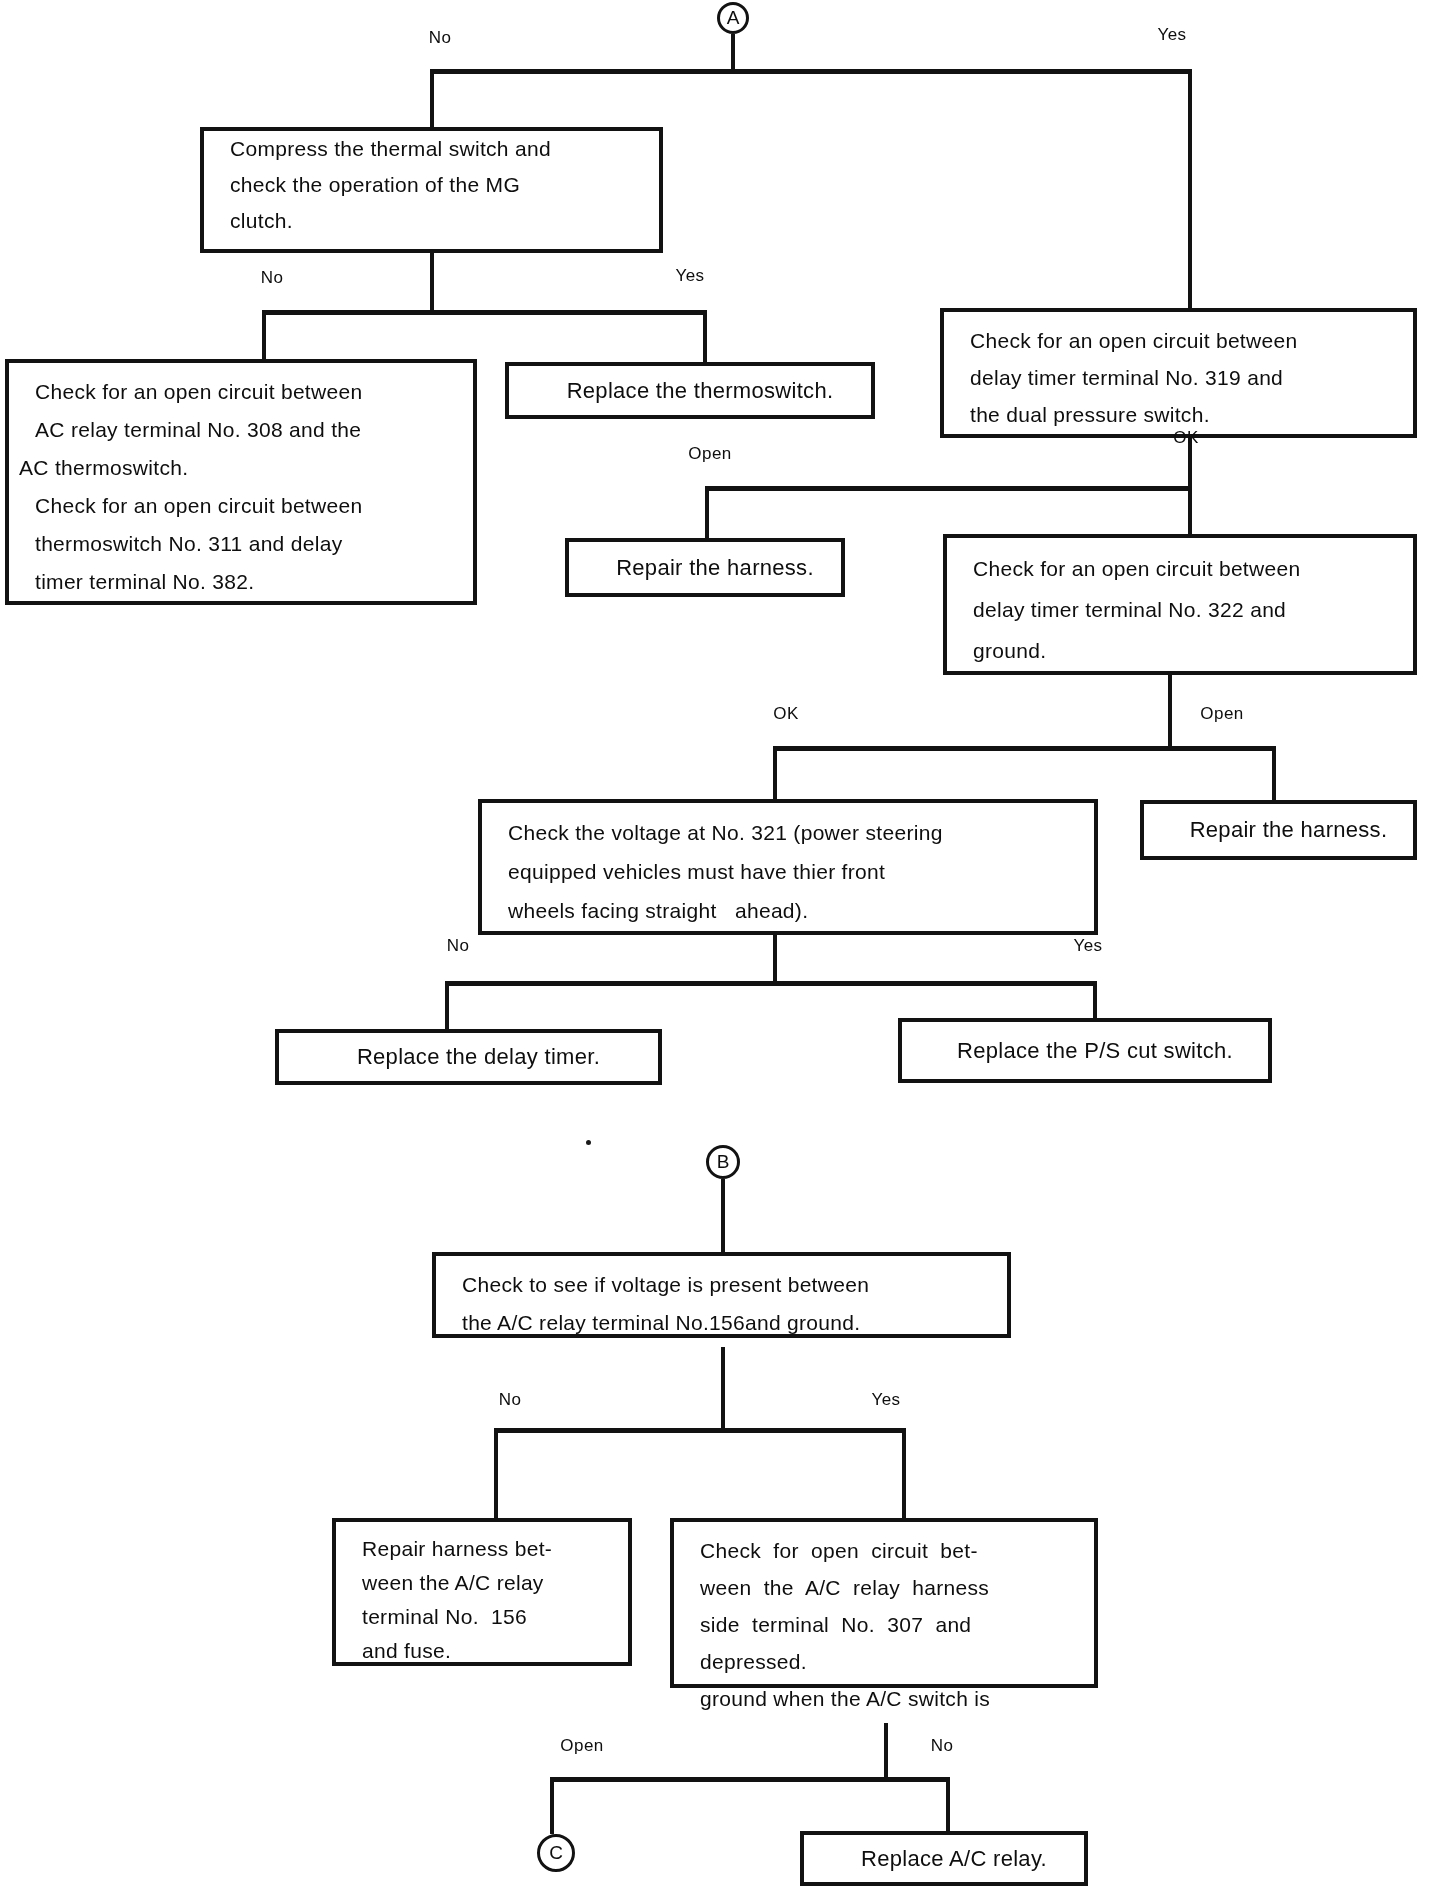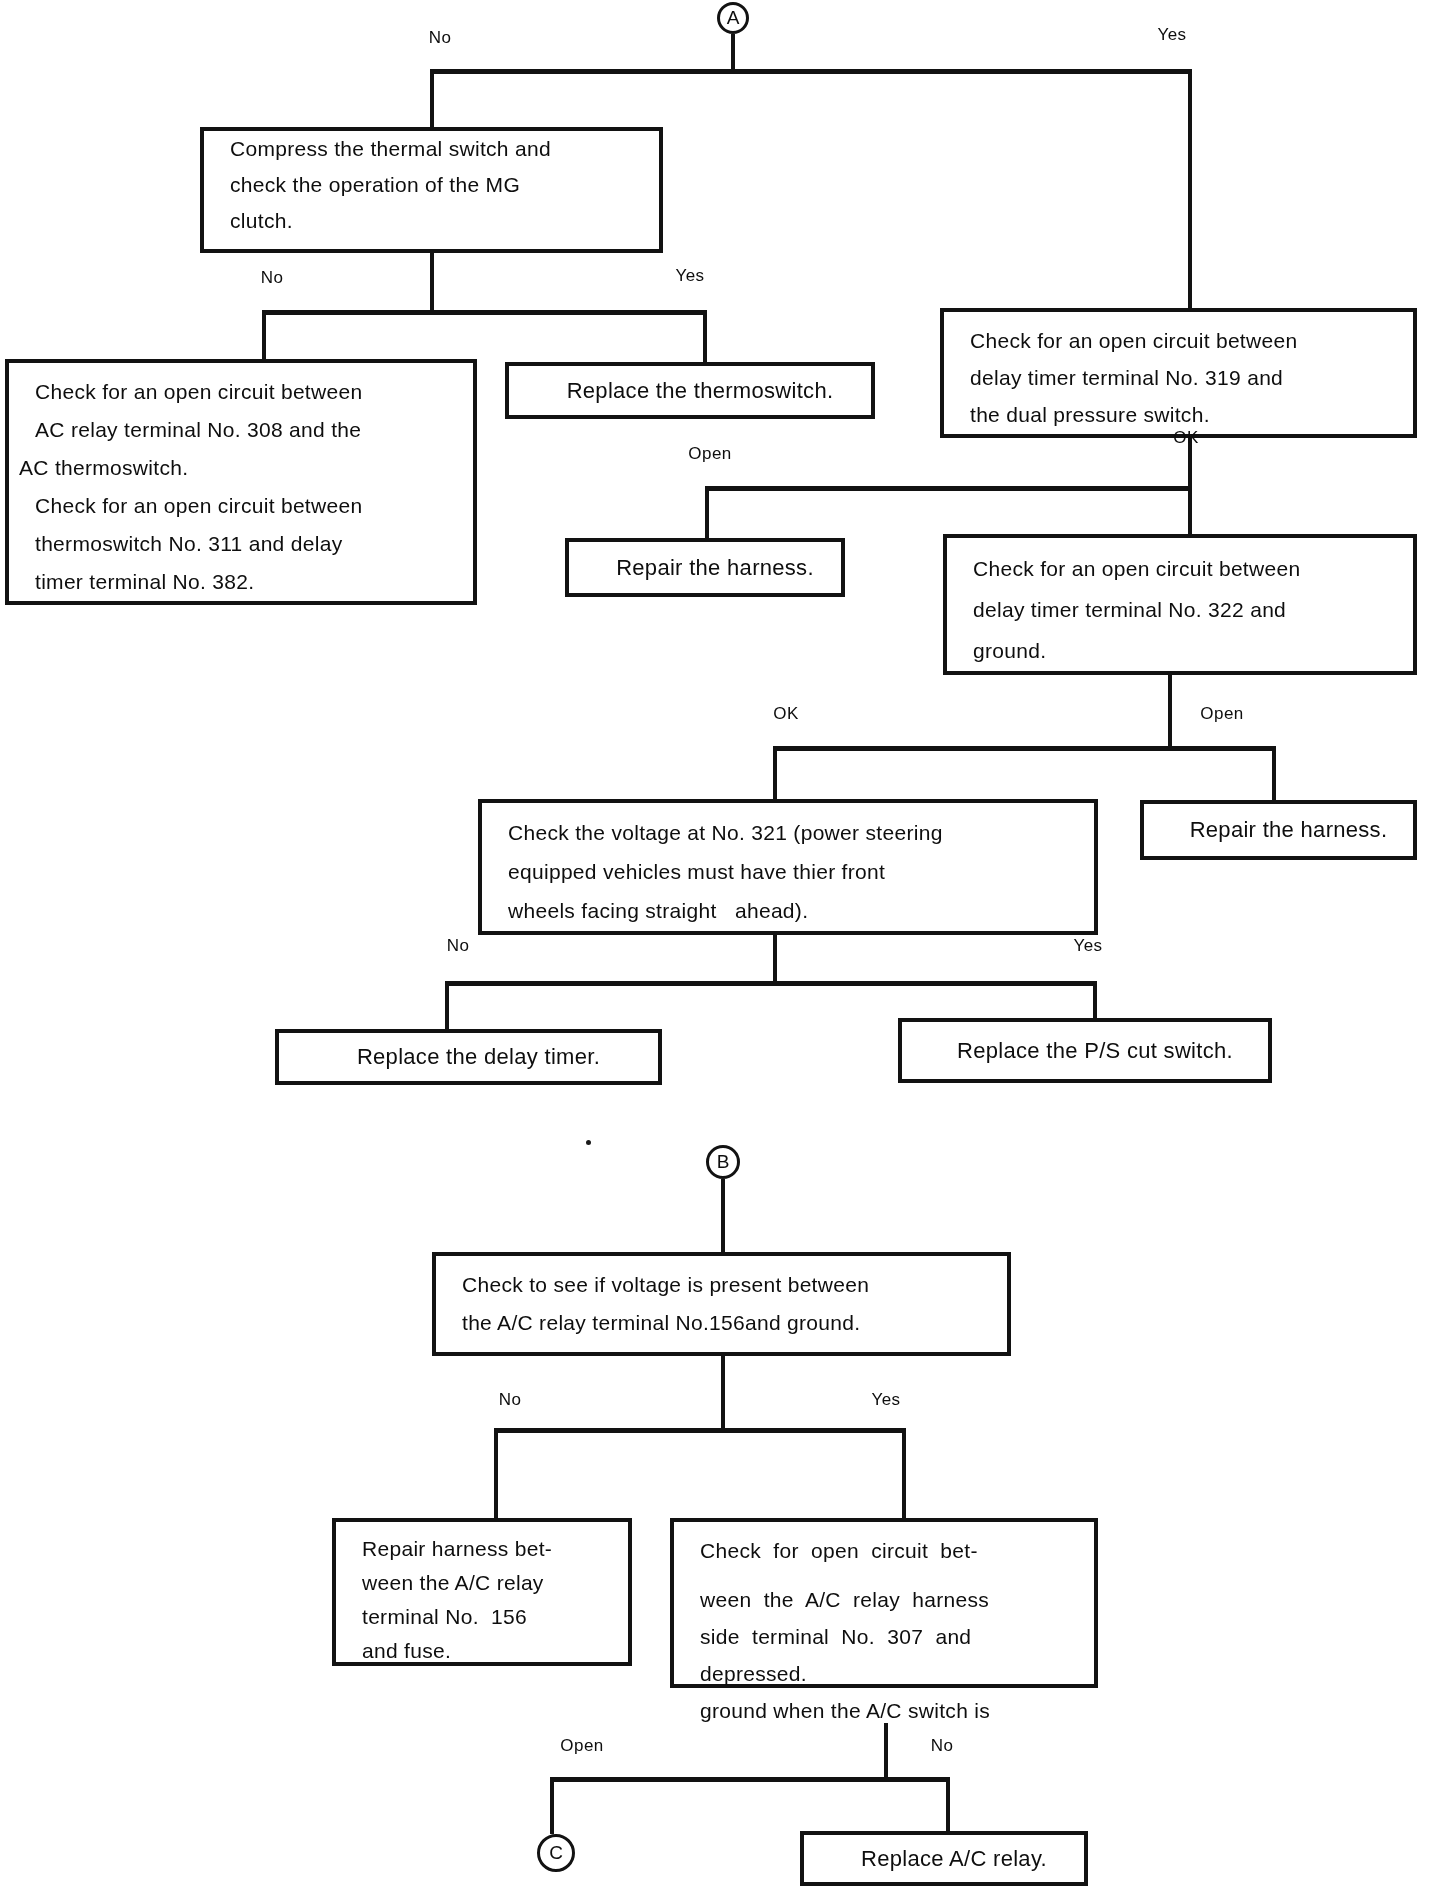--- a/index.html
+++ b/index.html
@@ -93,33 +93,33 @@
     </div>
     <div class="box center" style="left: 1140px; top: 800px; width: 277px; height: 60px;">
       <div class="bl">Repair the harness.</div>
     </div>
     <div class="box center" style="left: 275px; top: 1029px; width: 387px; height: 56px;">
       <div class="bl">Replace the delay timer.</div>
     </div>
     <div class="box center" style="left: 898px; top: 1018px; width: 374px; height: 65px;">
       <div class="bl">Replace the P/S cut switch.</div>
     </div>
-    <div class="box" style="left: 432px; top: 1252px; width: 579px; height: 104px;">
+    <div class="box" style="left: 432px; top: 1252px; width: 579px; height: 86px;">
       <div class="bl" style="line-height: 38px; padding-top: 10px;">Check to see if voltage is present between</div>
       <div class="bl" style="line-height: 38px;">the A/C relay terminal No.156and ground.</div>
     </div>
     <div class="box" style="left: 332px; top: 1518px; width: 300px; height: 148px;">
       <div class="bl" style="line-height: 34px; padding-top: 10px;">Repair harness bet-</div>
       <div class="bl" style="line-height: 34px;">ween the A/C relay</div>
       <div class="bl" style="line-height: 34px;">terminal No.  156</div>
       <div class="bl" style="line-height: 34px;">and fuse.</div>
     </div>
     <div class="box" style="left: 670px; top: 1518px; width: 428px; height: 170px;">
       <div class="bl" style="line-height: 37px; padding-top: 10px;">Check  for  open  circuit  bet-</div>
-      <div class="bl" style="line-height: 37px; margin-top: 12px;">ween  the  A/C  relay  harness</div>
+      <div class="bl" style="line-height: 37px;">ween  the  A/C  relay  harness</div>
       <div class="bl" style="line-height: 37px;">side  terminal  No.  307  and</div>
       <div class="bl" style="line-height: 37px;">depressed.</div>
       <div class="bl" style="line-height: 37px;">ground when the A/C switch is</div>
     </div>
     <div class="box center" style="left: 800px; top: 1831px; width: 288px; height: 55px;">
       <div class="bl">Replace A/C relay.</div>
     </div>
     <div class="blabel" style="left: 440px; top: 28px;">No</div>
     <div class="blabel" style="left: 1172px; top: 25px;">Yes</div>
     <div class="blabel" style="left: 272px; top: 268px;">No</div>

